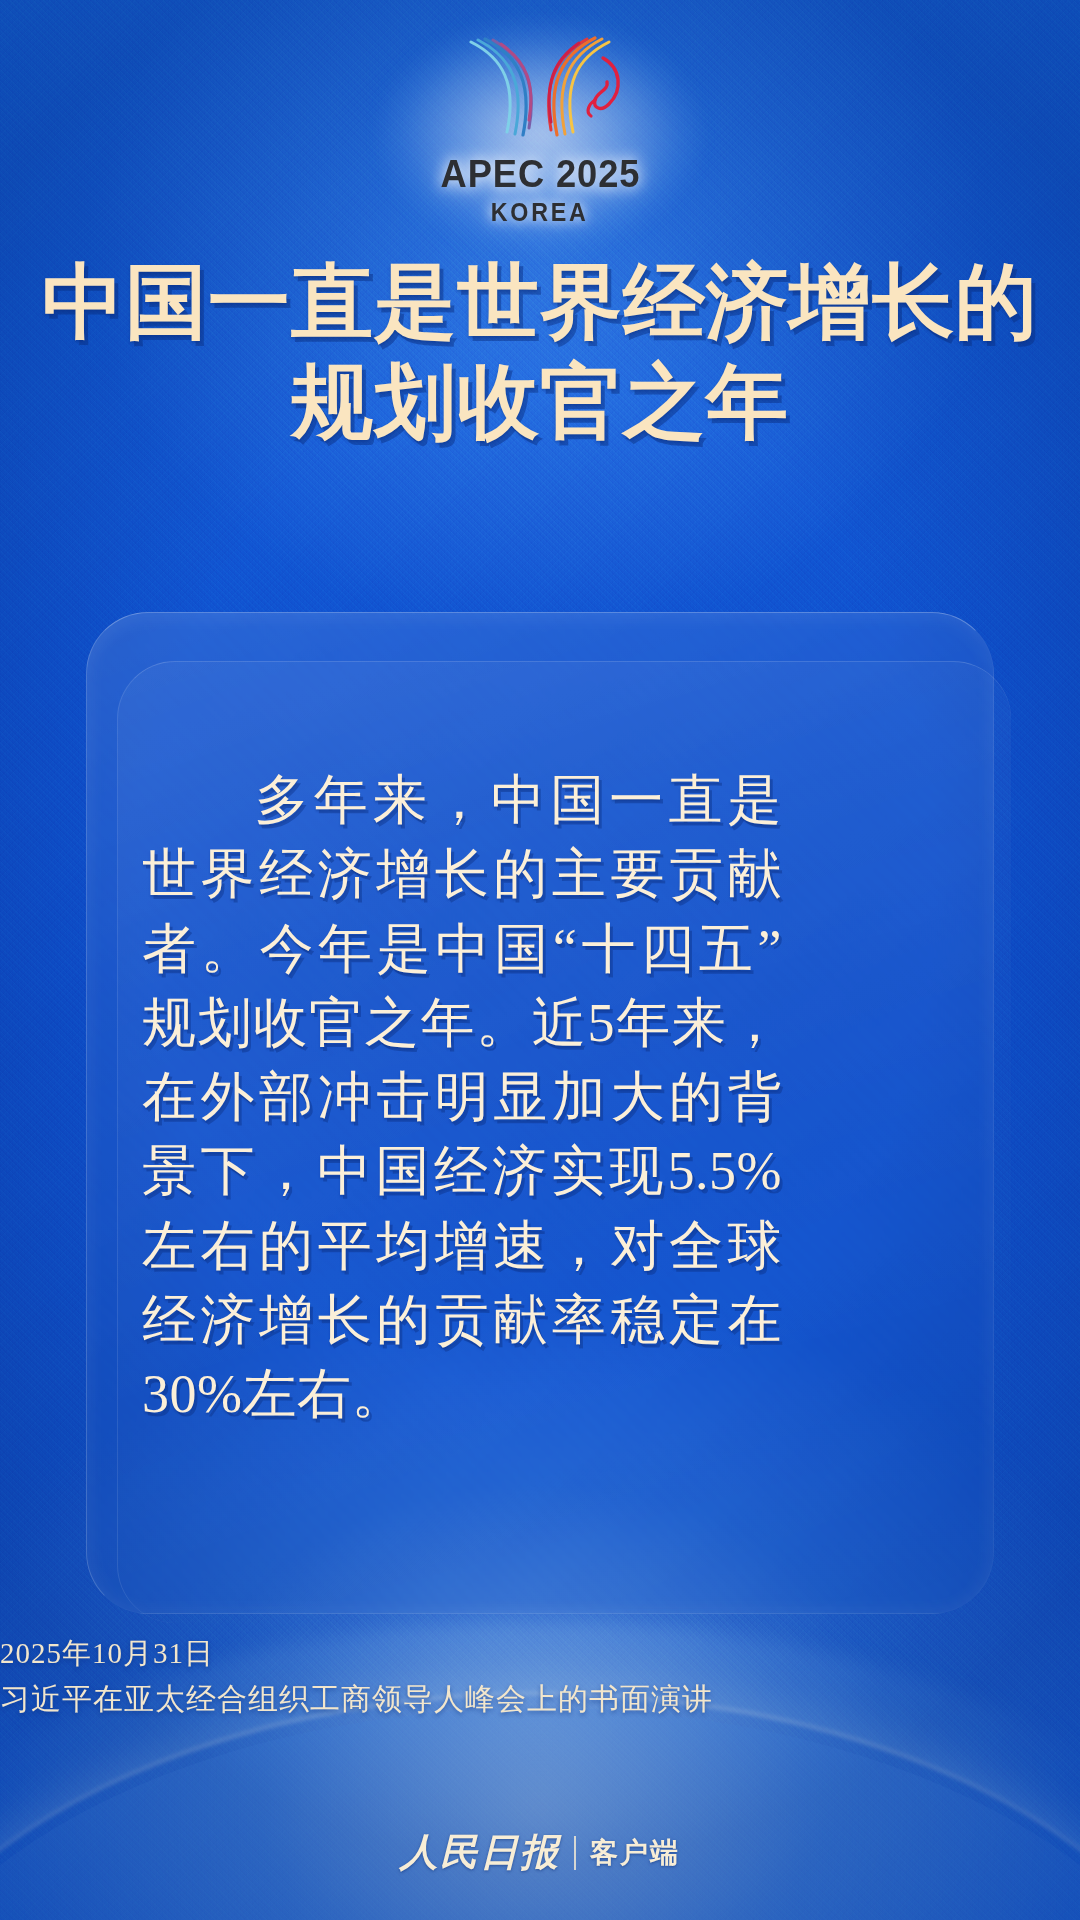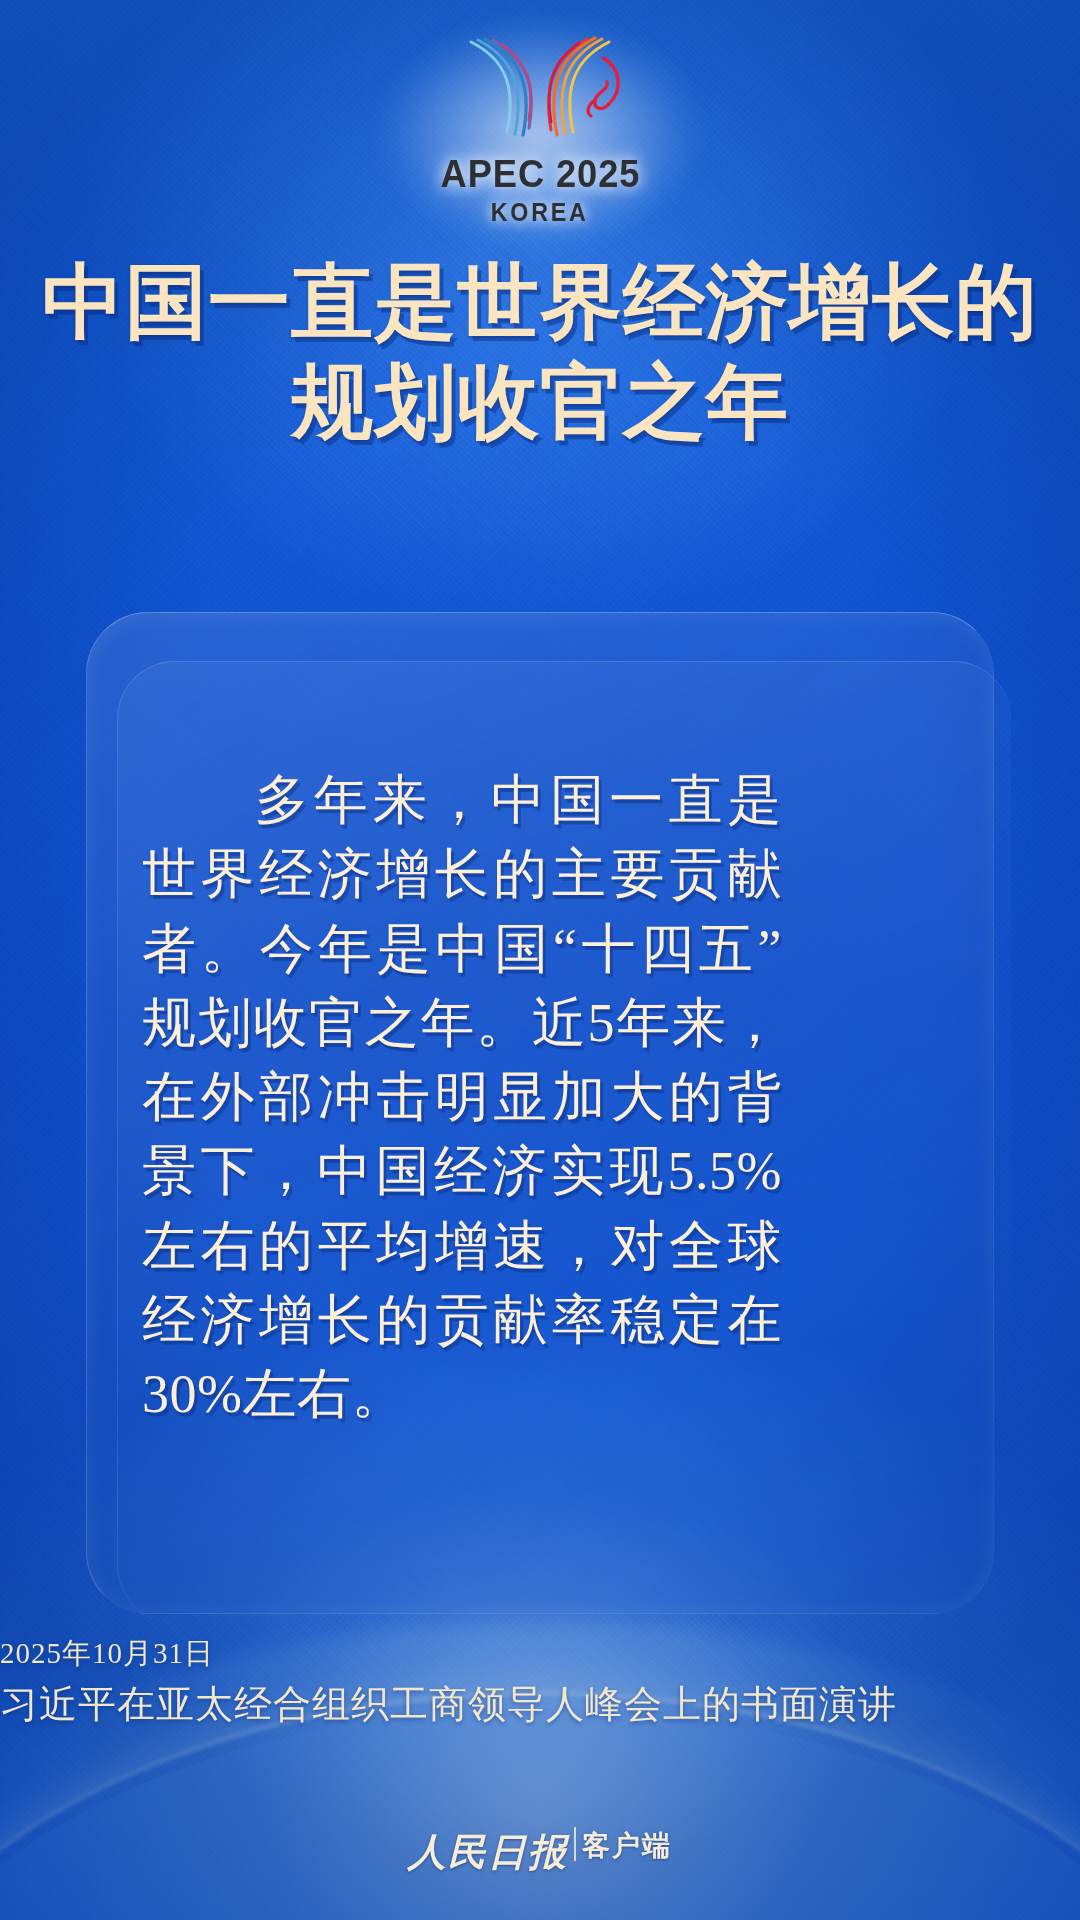--- a/index.html
+++ b/index.html
@@ -131,21 +131,21 @@
   .attrib{
     position:absolute;left:0;right:0;top:1632px;
     text-align:left;
     color:#f2e6cc;
     font-size:29px;
     line-height:1.5;
     letter-spacing:1px;
     font-weight:normal;
     text-shadow:0 2px 4px rgba(6,38,112,0.45);
   }
-  .attrib .line2{font-size:38px;}
+  .attrib .line2{font-size:30px;}
 
   
   .earth{
     position:absolute;left:50%;transform:translateX(-50%);
     bottom:-560px;width:1500px;height:860px;border-radius:50%;
     background:
       radial-gradient(ellipse at 50% 22%, rgba(190,225,255,0.52) 0%, rgba(120,185,255,0.26) 26%, rgba(40,120,235,0.10) 52%, rgba(20,80,200,0) 72%);
     filter:blur(10px);
     pointer-events:none;
   }
@@ -160,21 +160,21 @@
   .earth-body{
     position:absolute;left:50%;transform:translateX(-50%);
     bottom:-608px;width:1372px;height:820px;border-radius:50%;
     background:linear-gradient(180deg, rgba(60,135,240,0.42) 0%, rgba(25,90,210,0.30) 40%, rgba(12,60,170,0.22) 100%);
     pointer-events:none;
   }
 
   
   .footer{
     position:absolute;left:0;right:0;bottom:42px;
-    display:flex;align-items:flex-start;justify-content:center;gap:6px;
+    display:flex;align-items:center;justify-content:center;gap:14px;
   }
   .rm-logo{
     font-family:"Liberation Serif","DejaVu Serif",serif;
     font-style:italic;font-weight:bold;
     font-size:38px;letter-spacing:2px;
     color:#f7edd6;
     text-shadow:0 1px 3px rgba(6,36,108,.5);
   }
   .rm-div{width:2px;height:34px;background:rgba(247,237,214,.8);}
   .rm-sub{

